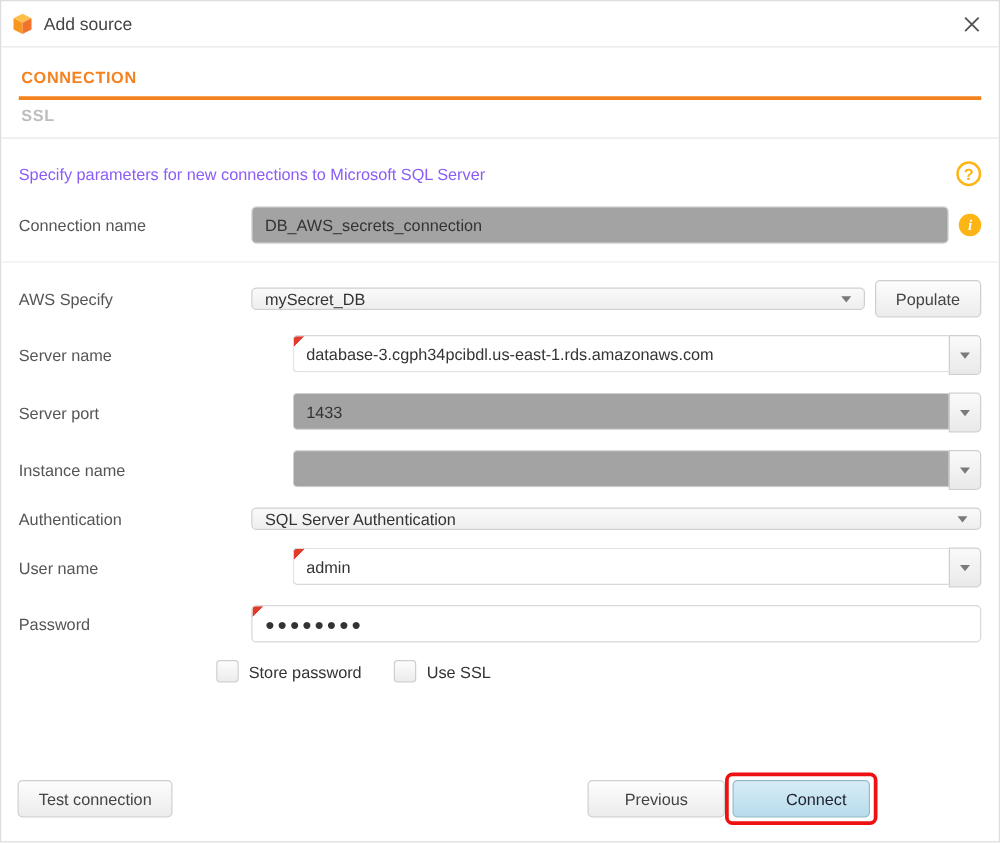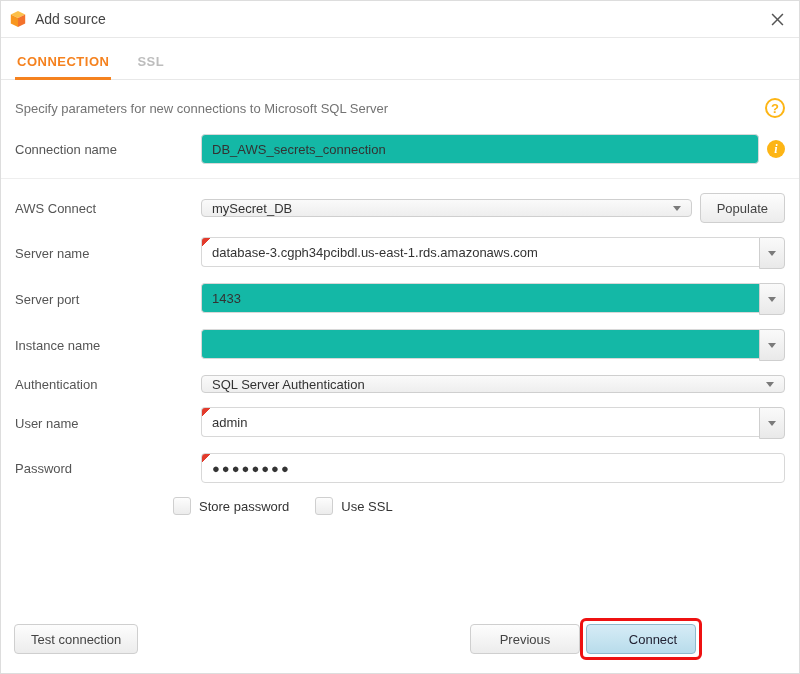--- a/index.html
+++ b/index.html
@@ -30,23 +30,23 @@
     font-size: 14px;
     color: #444;
   }
   .titlebar .close {
     width: 24px; height: 24px;
     display: flex; align-items: center; justify-content: center;
     cursor: pointer;
   }
   .tabs {
     display: flex;
-    gap: 24px;
     padding: 10px 14px 0 14px;
     border-bottom: 1px solid #e8e8e8;
+    flex-direction: column;
   }
   .tab {
     padding: 6px 2px 8px 2px;
     font-size: 13px;
     font-weight: 700;
     letter-spacing: 0.5px;
     color: #bdbdbd;
     cursor: pointer;
     border-bottom: 3px solid transparent;
     margin-bottom: -1px;
@@ -58,21 +58,21 @@
   .content {
     padding: 18px 14px 0 14px;
   }
   .intro-row {
     display: flex;
     align-items: center;
     margin-bottom: 16px;
   }
   .intro-row .intro {
     flex: 1;
-    color: #737373;
+    color: #8b5cf6;
     font-size: 13px;
   }
   .help-icon {
     width: 20px; height: 20px;
     border: 2px solid #fdb515;
     border-radius: 50%;
     color: #fdb515;
     font-weight: 700;
     font-size: 13px;
     display: flex; align-items: center; justify-content: center;
@@ -97,33 +97,34 @@
     gap: 8px;
   }
   .txt {
     flex: 1;
     height: 30px;
     border: 1px solid #d8d8d8;
     border-radius: 4px;
     padding: 0 10px;
     font: inherit;
     color: #333;
-    background: #14b8a6;
+    background: #a3a3a3;
     outline: none;
   }
   .txt.req {
     background:
       linear-gradient(135deg, #e23b2c 6px, transparent 6px),
       #fff;
   }
   .combo {
     flex: 1;
     display: flex;
     align-items: stretch;
     height: 32px;
+    margin-left: 33px;
   }
   .combo .txt {
     border-top-right-radius: 0;
     border-bottom-right-radius: 0;
     border-right: none;
     flex: 1;
   }
   .combo-btn {
     width: 26px;
     border: 1px solid #cfcfcf;
@@ -262,21 +263,21 @@
     <label>Connection name</label>
     <div class="field-wrap">
       <input class="txt" type="text" value="DB_AWS_secrets_connection" style="">
       <div class="info-dot">i</div>
     </div>
   </div>
 
   <div class="hr"></div>
 
   <div class="form-row">
-    <label>AWS Connect</label>
+    <label>AWS Specify</label>
     <div class="field-wrap">
       <div class="select">
         <span class="sel-text">mySecret_DB</span>
         <span class="caret"></span>
       </div>
       <button class="btn">Populate</button>
     </div>
   </div>
 
   <div class="form-row">

